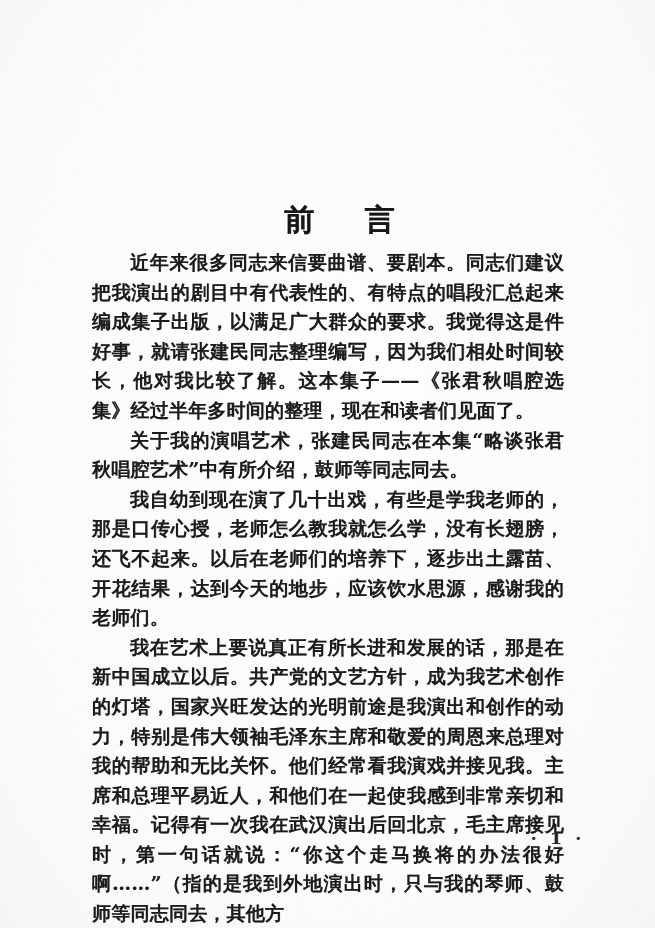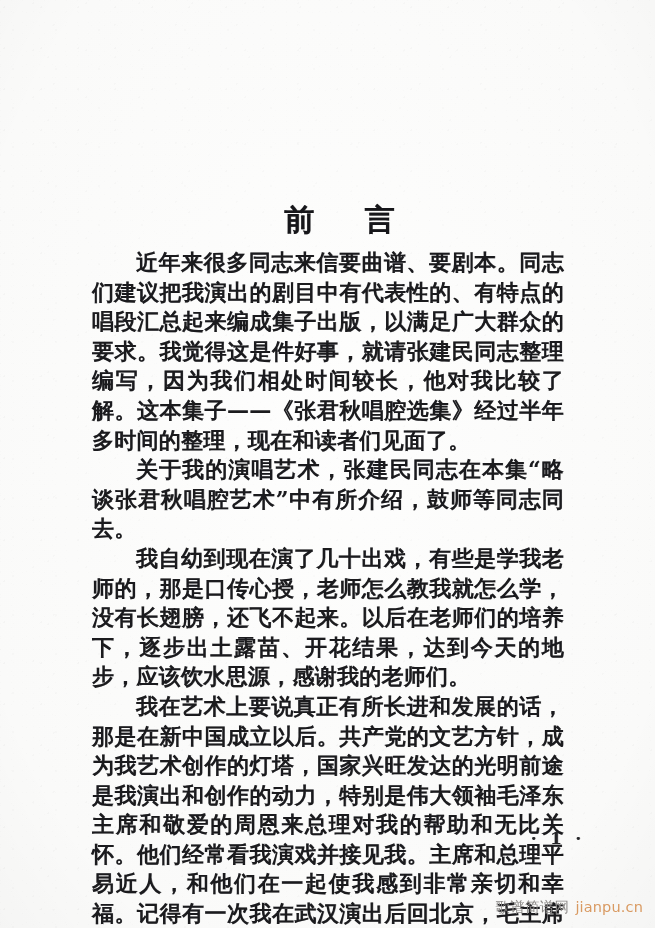--- a/index.html
+++ b/index.html
@@ -77,21 +77,21 @@
   .body-text {
     position: absolute;
     left: 92px;
     top: 248px;
     width: 472px;
   }
 
   .para {
     margin: 0;
     font-family: "DejaVu Serif", "Liberation Serif", serif;
-    font-size: 22px;
+    font-size: 19px;
     font-weight: 600;
     color: #1b1b1e;
     line-height: 29.6px;
     text-align: justify;
     text-justify: inter-character;
     text-indent: 2em;
     letter-spacing: 0.012em;
     word-break: break-all;
     -webkit-font-smoothing: none;
     text-shadow: 0.32px 0.26px 0 rgba(25,25,28,0.42);
@@ -150,18 +150,14 @@
 
   <div class="body-text">
     <p class="para">近年来很多同志来信要曲谱、要剧本。同志们建议把我演出的剧目中有代表性的、有特点的唱段汇总起来编成集子出版，以满足广大群众的要求。我觉得这是件好事，就请张建民同志整理编写，因为我们相处时间较长，他对我比较了解。这本集子——《张君秋唱腔选集》经过半年多时间的整理，现在和读者们见面了。</p>
     <p class="para">关于我的演唱艺术，张建民同志在本集“略谈张君秋唱腔艺术”中有所介绍，鼓师等同志同去。</p>
     <p class="para">我自幼到现在演了几十出戏，有些是学我老师的，那是口传心授，老师怎么教我就怎么学，没有长翅膀，还飞不起来。以后在老师们的培养下，逐步出土露苗、开花结果，达到今天的地步，应该饮水思源，感谢我的老师们。</p>
     <p class="para">我在艺术上要说真正有所长进和发展的话，那是在新中国成立以后。共产党的文艺方针，成为我艺术创作的灯塔，国家兴旺发达的光明前途是我演出和创作的动力，特别是伟大领袖毛泽东主席和敬爱的周恩来总理对我的帮助和无比关怀。他们经常看我演戏并接见我。主席和总理平易近人，和他们在一起使我感到非常亲切和幸福。记得有一次我在武汉演出后回北京，毛主席接见时，第一句话就说：“你这个走马换将的办法很好啊……”（指的是我到外地演出时，只与我的琴师、鼓师等同志同去，其他方</p>
   </div>
 
   <div class="page-number">· 1 ·</div>
 
-  <div class="watermark">
-    <span class="watermark-cn">歌谱简谱网</span>
-    <span class="watermark-url">jianpu.cn</span>
-  </div>
 
 </div>
 
 </body></html>

